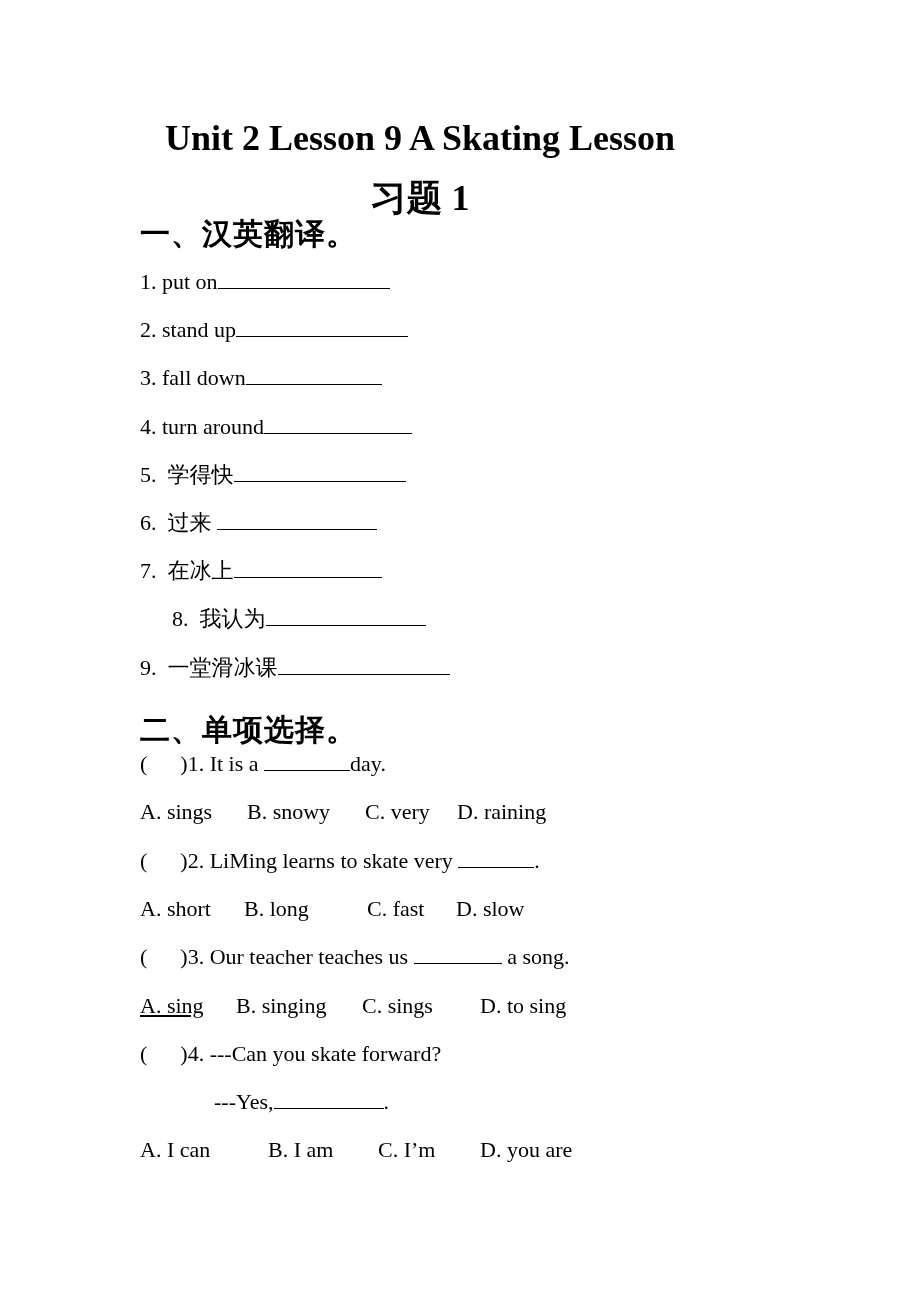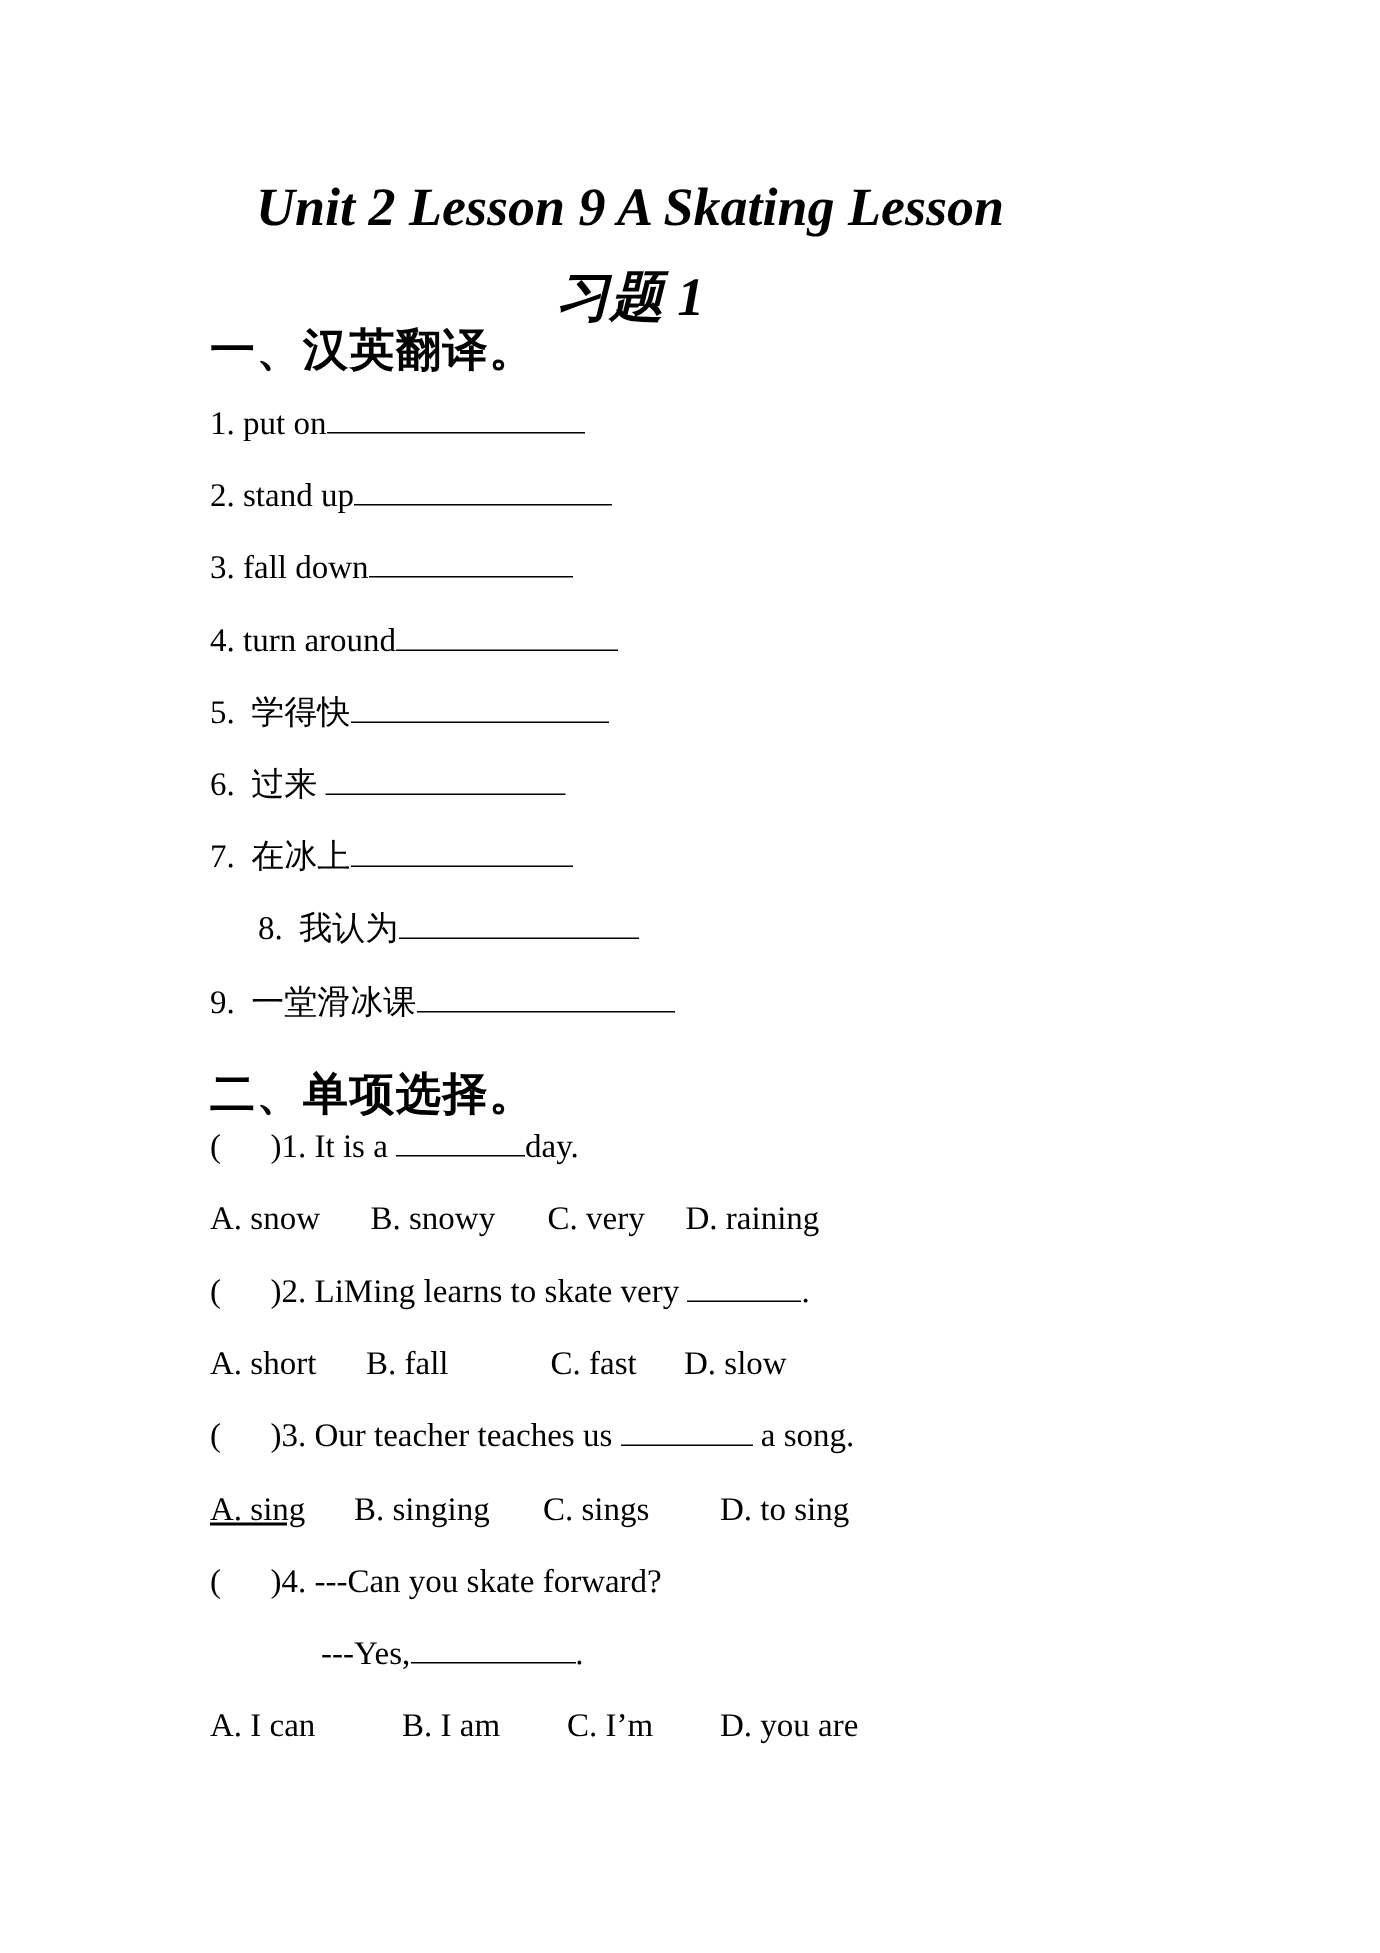--- a/index.html
+++ b/index.html
@@ -2,21 +2,21 @@
 <html><head>
 <meta charset="utf-8">
 <style>
   html, body { margin: 0; padding: 0; background: #ffffff; }
   body {
     width: 920px; height: 1302px; position: relative; overflow: hidden;
     font-family: "Liberation Serif", "DejaVu Serif", serif; color: #000;
   }
   .title {
     position: absolute; left: 0; width: 840px; text-align: center;
-    font-weight: bold; font-size: 36px; line-height: 40px; font-style: italic;
+    font-weight: bold; font-size: 36px; line-height: 40px;
   }
   .section {
     position: absolute; left: 140px; font-size: 30px; font-weight: bold;
     font-family: "DejaVu Sans", sans-serif; line-height: 36px; letter-spacing: 1px;
   }
   .line {
     position: absolute; left: 140px; font-size: 22px; line-height: 28px; white-space: pre;
   }
   .blank { display: inline-block; border-bottom: 1.3px solid #000; height: 20px; vertical-align: baseline; }
   .opt { display: inline-block; }
@@ -38,21 +38,21 @@
     <div class="line" style="top: 509px;"><span>6.  </span><span>过来 </span><span class="blank" style="width: 160px;"></span></div>
     <div class="line" style="top: 557.2px;"><span>7.  </span><span>在冰上</span><span class="blank" style="width: 148px;"></span></div>
     <div class="line" style="top: 605.4px; margin-left: 32px;"><span>8.  </span><span>我认为</span><span class="blank" style="width: 160px;"></span></div>
     <div class="line" style="top: 653.6px;"><span>9.  </span><span>一堂滑冰课</span><span class="blank" style="width: 172px;"></span></div>
   </div>
 
 <div class="section" style="top:712px;">二、单项选择。</div>
 
 <div id="s2">
     <div class="line" style="top: 750px;"><span>(      )</span><span>1. It is a </span><span class="blank" style="width: 86px;"></span><span>day.</span></div>
-    <div class="line" style="top: 798.3px;"><span class="opt" style="position: absolute; left: 0px;">A. snow</span><span class="opt" style="position: absolute; left: 107px;">B. snowy</span><span class="opt" style="position: absolute; left: 225px;">C. very</span><span class="opt" style="position: absolute; left: 317px; text-align: right;">D. raining</span></div>
+    <div class="line" style="top: 798.3px;"><span class="opt" style="position: absolute; left: 0px;">A. sings</span><span class="opt" style="position: absolute; left: 107px;">B. snowy</span><span class="opt" style="position: absolute; left: 225px;">C. very</span><span class="opt" style="position: absolute; left: 317px; text-align: right;">D. raining</span></div>
     <div class="line" style="top: 846.6px;"><span>(      )</span><span>2. LiMing learns to skate very </span><span class="blank" style="width: 76px;"></span><span>.</span></div>
-    <div class="line" style="top: 894.9px;"><span class="opt" style="position: absolute; left: 0px;">A. short</span><span class="opt" style="position: absolute; left: 104px;">B. fall</span><span class="opt" style="position: absolute; left: 227px;">C. fast</span><span class="opt" style="position: absolute; left: 316px;">D. slow</span></div>
+    <div class="line" style="top: 894.9px;"><span class="opt" style="position: absolute; left: 0px;">A. short</span><span class="opt" style="position: absolute; left: 104px;">B. long</span><span class="opt" style="position: absolute; left: 227px;">C. fast</span><span class="opt" style="position: absolute; left: 316px;">D. slow</span></div>
     <div class="line" style="top: 943.2px;"><span>(      )</span><span>3. Our teacher teaches us </span><span class="blank" style="width: 88px;"></span><span> a song.</span></div>
     <div class="line" style="top: 991.5px;"><span class="opt" style="position: absolute; left: 0px; text-decoration: underline;">A. sing</span><span class="opt" style="position: absolute; left: 96px;">B. singing</span><span class="opt" style="position: absolute; left: 222px;">C. sings</span><span class="opt" style="position: absolute; left: 340px;">D. to sing</span></div>
     <div class="line" style="top: 1039.8px;"><span>(      )</span><span>4. ---Can you skate forward?</span></div>
     <div class="line" style="top: 1088.1px; left: 214px;"><span>---Yes,</span><span class="blank" style="width: 110px;"></span><span>.</span></div>
     <div class="line" style="top: 1136.4px;"><span class="opt" style="position: absolute; left: 0px;">A. I can</span><span class="opt" style="position: absolute; left: 128px;">B. I am</span><span class="opt" style="position: absolute; left: 238px;">C. I’m</span><span class="opt" style="position: absolute; left: 340px;">D. you are</span></div>
   </div>
 
 </body></html>

